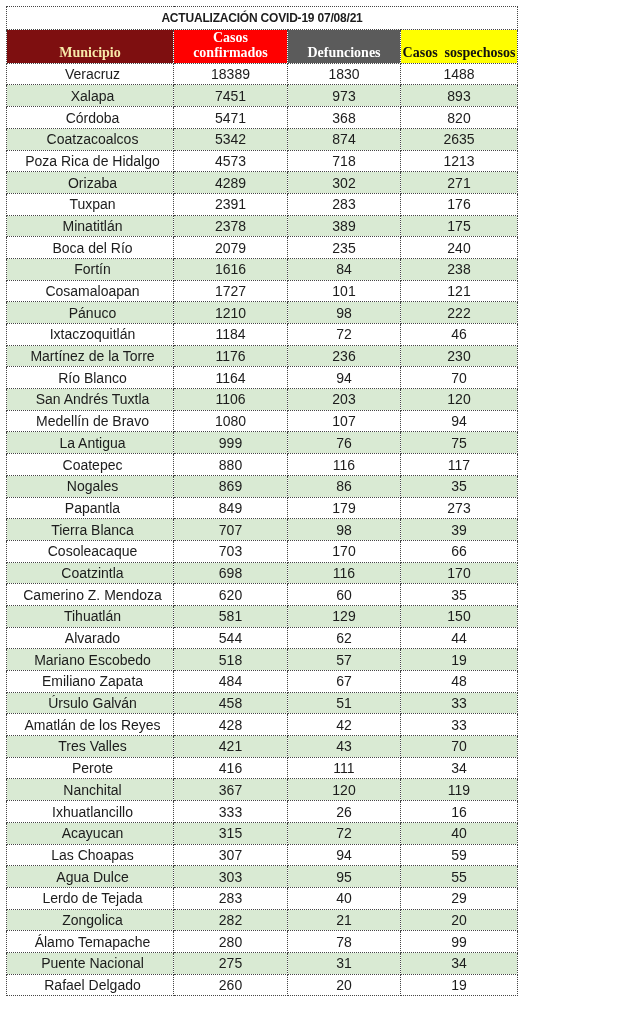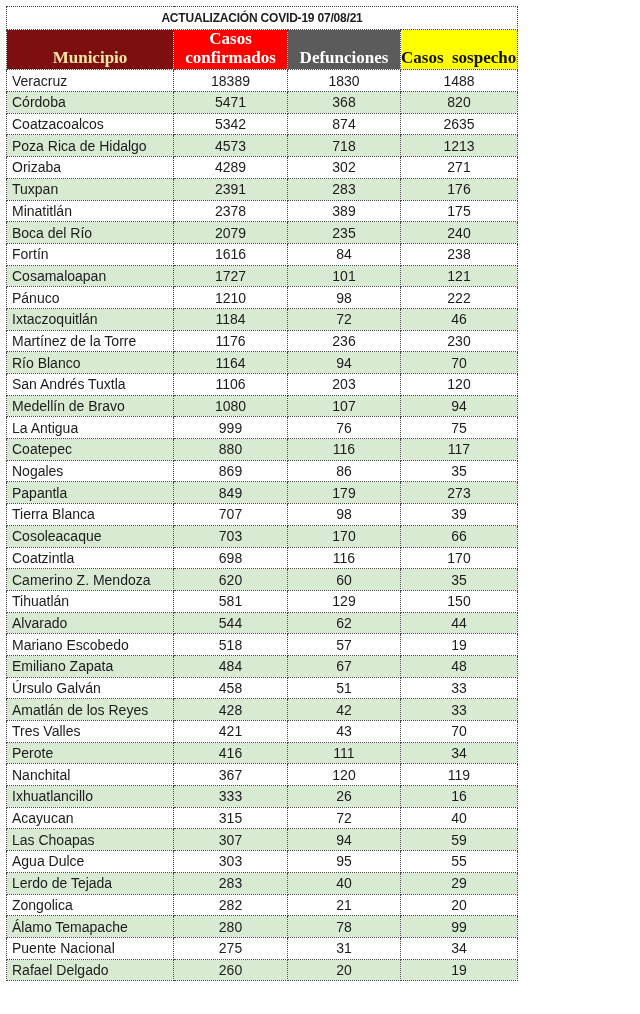--- a/index.html
+++ b/index.html
@@ -28,40 +28,40 @@
     font-weight: bold;
     font-size: 12px;
     letter-spacing: -0.2px;
     text-align: center;
     vertical-align: middle;
   }
   tr.header-row th {
     height: 27px;
     font-family: "Liberation Serif", serif;
     font-weight: bold;
-    font-size: 17px;
+    font-size: 14px;
     vertical-align: bottom;
     padding-bottom: 2px;
     text-align: center;
     line-height: 1.1;
   }
   th.h-mun  { background: var(--maroon, #7E0F10); color: var(--municipio-text, #F7E8A8); }
   th.h-conf { background: var(--header-red, #FF0000); color: #ffffff; }
   th.h-def  { background: var(--header-gray, #5B5B5B); color: #ffffff;
               font-family: "Liberation Sans", sans-serif; font-size: 15px; }
   th.h-sosp { background: var(--header-yellow, #FFFF00); color: #111111; white-space: pre; }
   tbody.data tr { height: 21.7px; }
   tbody.data td {
     font-size: 14px;
     color: var(--text, #1C1C1C);
     vertical-align: middle;
     background: #ffffff;
   }
   tbody.data tr:nth-child(even) td { background: var(--row-green, #D9EAD3); }
-  td.col-name { text-align: left; padding-left: 5px; margin-top: 47px; }
+  td.col-name { text-align: center; padding-left: 5px; margin-top: 47px; }
   td.col-num  { text-align: center; }
 </style>
 </head>
 <body>
 
 <table class="covid">
   <colgroup>
     <col style="width:167px">
     <col style="width:114px">
     <col style="width:113px">
@@ -79,20 +79,26 @@
     </tr>
   </thead>
   <tbody class="data">
       <tr>
         <td class="col-name">Veracruz</td>
         <td class="col-num">18389</td>
         <td class="col-num">1830</td>
         <td class="col-num">1488</td>
       </tr>
       <tr>
+        <td class="col-name">Xalapa</td>
+        <td class="col-num">7451</td>
+        <td class="col-num">973</td>
+        <td class="col-num">893</td>
+      </tr>
+      <tr>
         <td class="col-name">Córdoba</td>
         <td class="col-num">5471</td>
         <td class="col-num">368</td>
         <td class="col-num">820</td>
       </tr>
       <tr>
         <td class="col-name">Coatzacoalcos</td>
         <td class="col-num">5342</td>
         <td class="col-num">874</td>
         <td class="col-num">2635</td>

